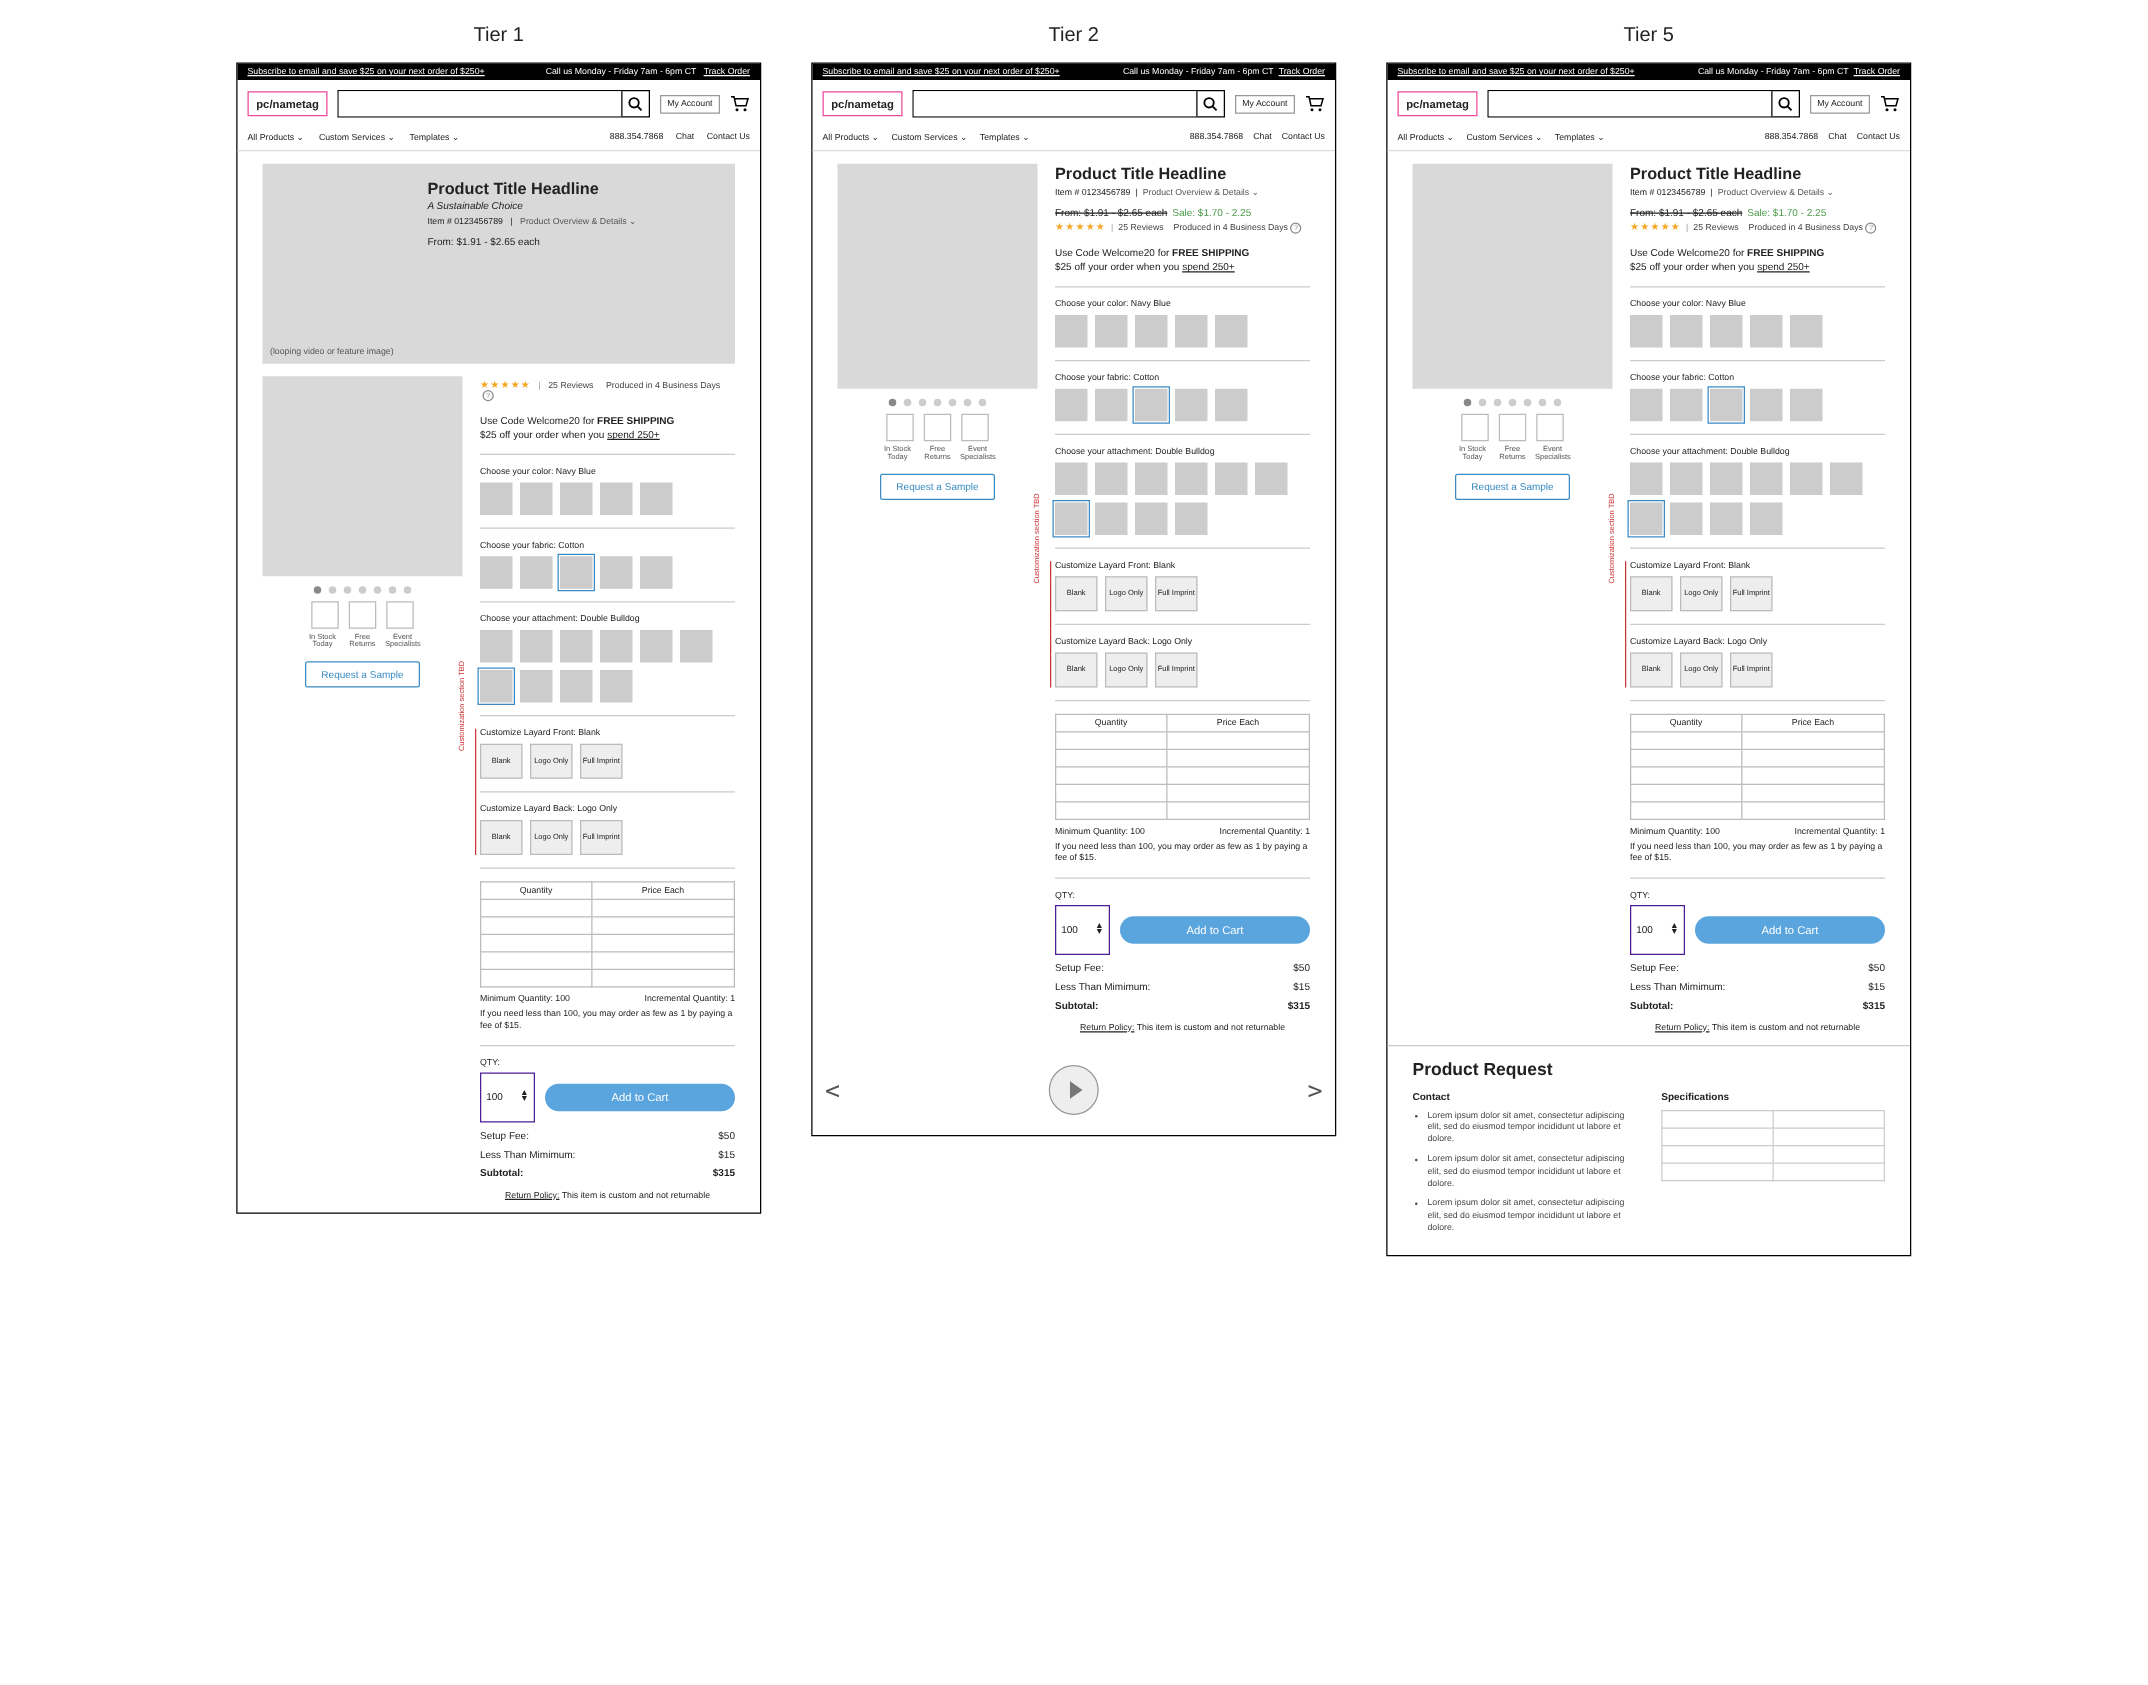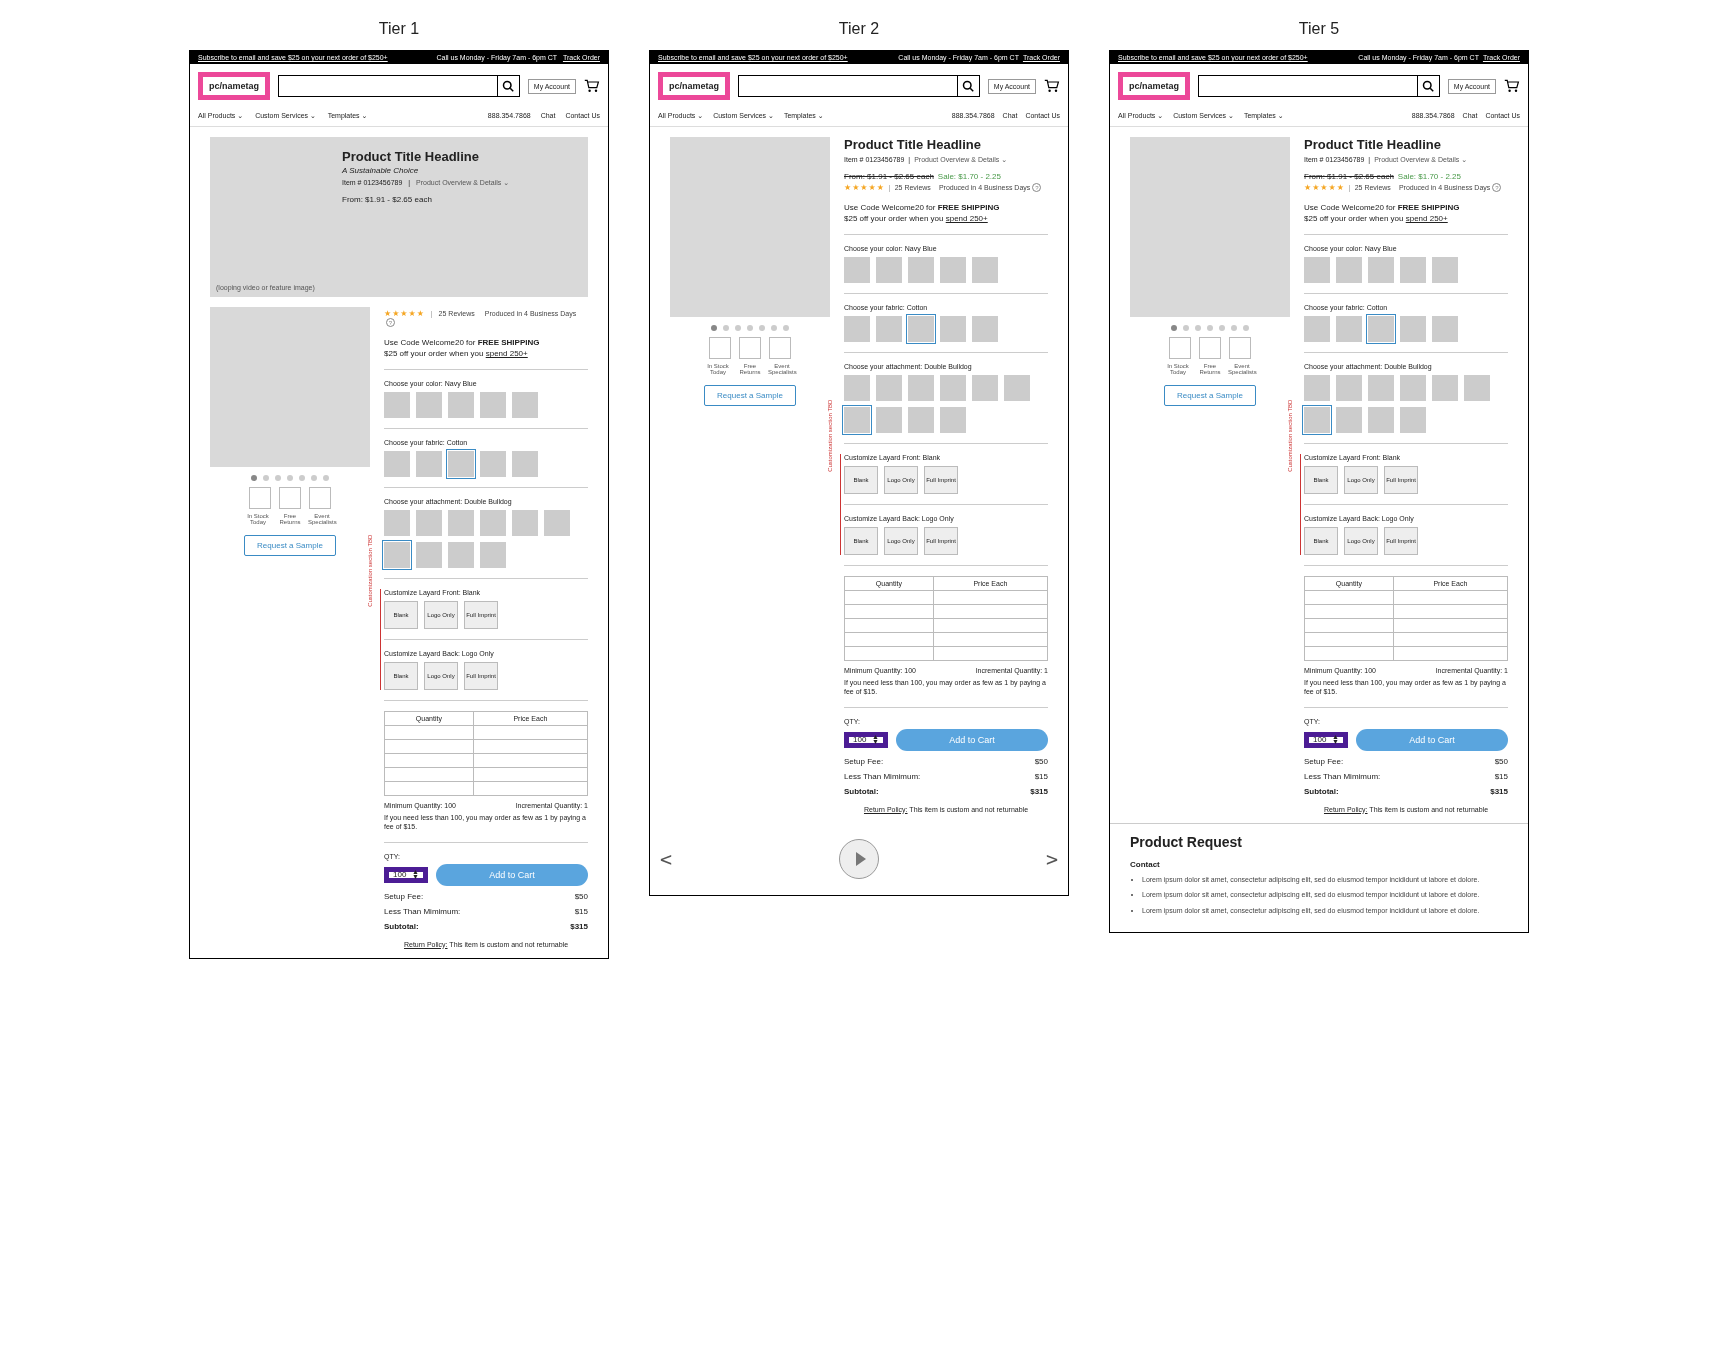--- a/index.html
+++ b/index.html
@@ -5,21 +5,21 @@
   * { box-sizing: border-box; margin: 0; padding: 0; }
   body { font-family: Arial, Helvetica, sans-serif; background: #fff; padding: 20px; font-size: 10px; color: #222; }
   .tiers { display: flex; gap: 40px; justify-content: center; align-items: flex-start; }
   .tier-col { display: flex; flex-direction: column; align-items: center; width: 420px; }
   .tier-title { font-size: 16px; font-weight: normal; margin-bottom: 12px; }
   .frame { width: 100%; border: 1px solid #000; background: #fff; }
   .blackbar { background: #000; color: #fff; font-size: 7px; display: flex; justify-content: space-between; padding: 3px 8px; }
   .blackbar .left { text-decoration: underline; cursor: pointer; }
   .blackbar .right a { color: #fff; text-decoration: underline; margin-left: 4px; }
   .header { display: flex; align-items: center; padding: 8px; gap: 8px; }
-  .logo { border: 5px solid #ec4899; padding: 4px 6px; font-size: 9px; font-weight: bold; }
+  .logo { border: 1px solid #ec4899; padding: 4px 6px; font-size: 9px; font-weight: bold; }
   .searchwrap { flex: 1; display: flex; border: 1px solid #000; height: 22px; }
   .searchwrap input { flex: 1; border: none; padding: 2px 4px; font-size: 9px; outline: none; }
   .searchbtn { width: 22px; border-left: 1px solid #000; display: flex; align-items: center; justify-content: center; cursor: pointer; }
   .account { border: 1px solid #999; padding: 3px 5px; font-size: 7px; cursor: pointer; }
   .nav { display: flex; justify-content: space-between; padding: 4px 8px 6px; font-size: 7px; border-bottom: 1px solid #ddd; }
   .nav .navleft span { margin-right: 10px; cursor: pointer; }
   .nav .navright span { margin-left: 8px; cursor: pointer; }
   .body1, .body2 { padding: 10px 20px; }
   .hero { background: #d9d9d9; height: 160px; position: relative; padding: 12px; margin-bottom: 10px; }
   .herocap { position: absolute; bottom: 6px; left: 6px; font-size: 7px; color: #555; }
@@ -59,21 +59,21 @@
   .custnote { position:absolute; left:-8px; top:0; bottom:0; width:8px; }
   .custnote::before { content:''; position:absolute; left:4px; top:0; bottom:0; border-left:1px solid #c33; }
   .custnote-label { position:absolute; left:-6px; top:50%; transform: rotate(-90deg) translateX(50%); transform-origin:left; font-size:6px; color:#c33; white-space:nowrap; }
   .customblock { position: relative; }
   table.pricetbl { width: 100%; border-collapse: collapse; font-size: 7px; margin-top: 6px; }
   table.pricetbl th, table.pricetbl td { border: 1px solid #bbb; height: 14px; text-align: center; font-weight: normal; }
   .minline { font-size: 7px; margin-top: 6px; display:flex; justify-content:space-between;}
   .note { font-size: 7px; margin-top: 4px; line-height:1.3;}
   .qtyline { font-size: 7px; margin-top: 8px; }
   .qtyrow { display: flex; gap: 8px; margin-top: 4px; align-items:center;}
-  .qtyinput { width: 44px; height: 16px; border: 5px solid #4c1d95; display:flex; align-items:center; justify-content:space-between; padding:0 4px; font-size:8px; }
+  .qtyinput { width: 44px; height: 40px; border: 1px solid #4c1d95; display:flex; align-items:center; justify-content:space-between; padding:0 4px; font-size:8px; }
   .qtyarrows { font-size:7px; line-height:0.6; cursor:pointer;}
   .addcart { flex:1; background: #5aa5de; color: #fff; border: none; padding: 6px; font-size: 9px; cursor: pointer; border-radius:11px;}
   .feerow { display:flex; justify-content:space-between; font-size:8px; margin-top:6px;gap:44px;}
   .feerow.bold { font-weight: bold; }
   .return { font-size:7px; margin-top:10px; text-align:center;}
   .return .u { text-decoration: underline; cursor:pointer;}
   .carousel { display:flex; align-items:center; justify-content:space-between; padding: 16px 10px; }
   .arrow { font-size: 20px; color:#555; cursor:pointer; font-family: monospace;}
   .playbtn { width:40px; height:40px; border:1px solid #999; border-radius:50%; display:flex; align-items:center; justify-content:center; cursor:pointer; background:#eee;}
   .playbtn::after { content:''; border-left:10px solid #777; border-top:7px solid transparent; border-bottom:7px solid transparent; margin-left:3px;}
@@ -655,18 +655,41 @@
       <h2>Product Request</h2>
       <div class="ovcols">
         <div class="ovcol">
           <h3>Contact</h3>
           <ul>
             <li>Lorem ipsum dolor sit amet, consectetur adipiscing elit, sed do eiusmod tempor incididunt ut labore et dolore.</li>
             <li>Lorem ipsum dolor sit amet, consectetur adipiscing elit, sed do eiusmod tempor incididunt ut labore et dolore.</li>
             <li>Lorem ipsum dolor sit amet, consectetur adipiscing elit, sed do eiusmod tempor incididunt ut labore et dolore.</li>
           </ul>
         </div>
+        <div class="ovcol">
+          <h3>Specifications</h3>
+          <table class="spectbl">
+            <tbody>
+                  <tr>
+                    <td></td>
+                    <td></td>
+                  </tr>
+                  <tr>
+                    <td></td>
+                    <td></td>
+                  </tr>
+                  <tr>
+                    <td></td>
+                    <td></td>
+                  </tr>
+                  <tr>
+                    <td></td>
+                    <td></td>
+                  </tr>
+          </tbody>
+              </table>
+        </div>
       </div>
     </div>
   </div>
 </div>
 
 </div>
 
 </body></html>

